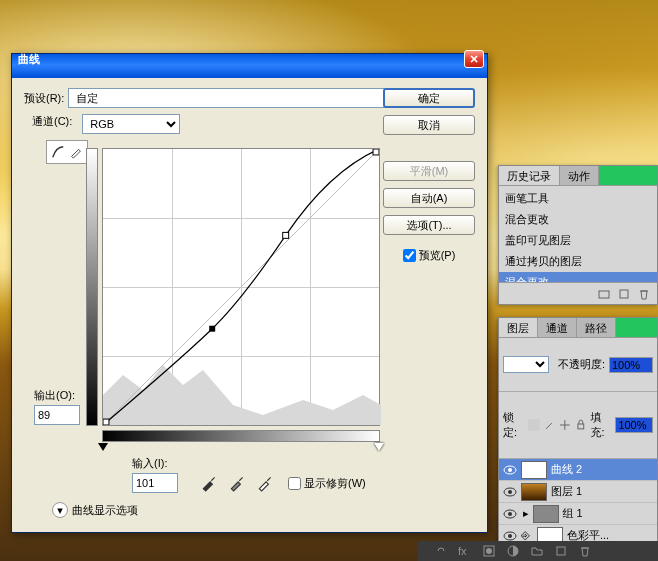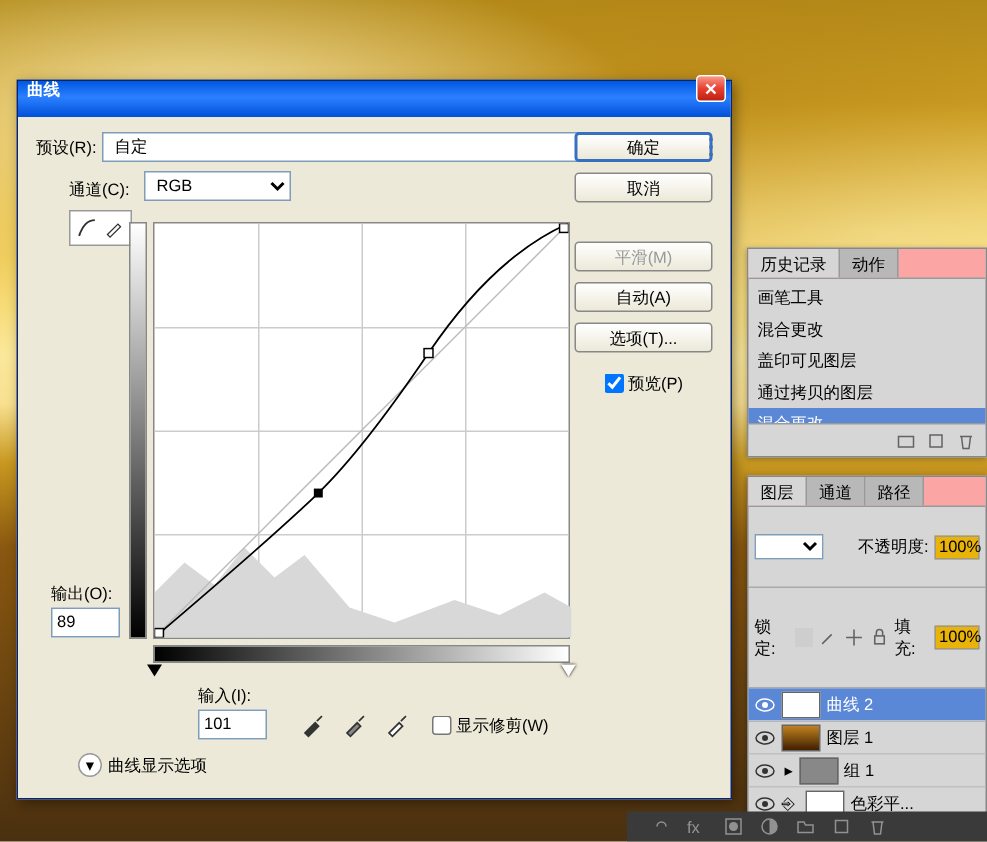--- a/index.html
+++ b/index.html
@@ -13,21 +13,21 @@
 .row{display:flex;align-items:center;margin-bottom:6px}
 .lbl{margin-right:4px}
 select,input[type=text]{border:1px solid #7f9db9;background:#fff;height:20px;padding:1px 3px}
 .preset-sel{flex:1;margin-right:6px}
 .menu-icon{width:14px;height:12px;display:inline-block;border-top:2px solid #333;border-bottom:2px solid #333;position:relative;cursor:pointer}
 .menu-icon:before{content:"";position:absolute;top:3px;left:0;right:0;border-top:2px solid #333}
 .btn{width:92px;height:20px;background:linear-gradient(to bottom,#fff,#ece9d8);border:1px solid #888;border-radius:3px;cursor:pointer;display:flex;align-items:center;justify-content:center}
 .btn.primary{border:2px solid #3870c0}
 .btn.disabled{color:#999}
 .rightcol{position:absolute;right:12px;top:10px;display:flex;flex-direction:column;gap:7px;align-items:center}
-.channel-row{margin-left:22px;display:flex;align-items:flex-end;gap:6px}
+.channel-row{margin-left:8px;display:flex;align-items:flex-start;gap:6px}
 .channel-sel{width:98px}
 .tool-box{margin-left:22px;margin-top:6px;width:42px;height:24px;border:1px solid #999;background:#fff;display:flex;align-items:center;justify-content:space-around;padding:2px}
 .curve-icon{width:14px;height:14px}
 .graph-area{position:absolute;left:90px;top:70px;width:278px;height:278px;background:#fff;border:1px solid #888}
 .graph-area .grid{position:absolute;inset:0}
 .graph-area .gl{position:absolute;background:#ccc}
 .histo{position:absolute;bottom:0;left:0;right:0;height:90px}
 .vgrad{position:absolute;left:74px;top:70px;width:12px;height:278px;background:linear-gradient(to bottom,#fff,#000);border:1px solid #888}
 .hgrad{position:absolute;left:90px;top:352px;width:278px;height:12px;background:linear-gradient(to right,#000,#fff);border:1px solid #888}
 .btri{position:absolute;width:0;height:0;border-left:5px solid transparent;border-right:5px solid transparent;border-top:8px solid #000}
@@ -38,31 +38,31 @@
 .in-box input{width:46px;margin-top:2px}
 .droppers{position:absolute;left:188px;top:396px;display:flex;gap:10px}
 .dropper{width:18px;height:18px;cursor:pointer}
 .clip-chk{position:absolute;left:276px;top:398px;display:flex;align-items:center;gap:3px}
 .opts-row{position:absolute;left:40px;bottom:14px;display:flex;align-items:center;gap:4px}
 .expand{width:16px;height:16px;border:1px solid #999;border-radius:8px;display:flex;align-items:center;justify-content:center;background:#fff;cursor:pointer}
 .preview-chk{display:flex;align-items:center;gap:3px;margin-top:6px}
 .panel{position:absolute;right:0;background:#d6d6d6;border:1px solid #888;box-shadow:-1px 1px 4px rgba(0,0,0,.3)}
 .p-hist{top:165px;width:160px;height:140px}
 .p-lay{top:317px;width:160px;height:238px}
-.ptabs{height:20px;display:flex;background:#fca5a5;border-bottom:1px solid #999}
+.ptabs{height:20px;display:flex;background:#22c55e;border-bottom:1px solid #999}
 .ptab{padding:3px 8px;background:#d6d6d6;border-right:1px solid #999;cursor:pointer}
 .ptab.inactive{background:#b8b8b8}
 .plist{padding:2px 0}
 .prow{padding:3px 6px;cursor:pointer}
 .prow.sel{background:#5a87d6;color:#fff}
 .pfoot{position:absolute;bottom:0;left:0;right:0;height:22px;background:#d6d6d6;border-top:1px solid #999;display:flex;align-items:center;justify-content:flex-end;gap:6px;padding:0 6px}
 .pico{width:14px;height:14px;cursor:pointer;opacity:.7}
 .lay-opts{display:flex;align-items:center;gap:4px;padding:18px 4px;border-bottom:1px solid #aaa}
 .lay-opts select{width:46px;height:17px}
-.lay-opts .pct{width:30px;border:1px solid #999;background:#eab308;height:16px;display:flex;align-items:center;padding:0 2px}
+.lay-opts .pct{width:44px;border:1px solid #999;background:#1d4ed8;height:16px;display:flex;align-items:center;padding:0 2px}
 .lrow{display:flex;align-items:center;height:22px;padding:0 4px;gap:4px;border-bottom:1px solid #c0c0c0;cursor:pointer}
 .lrow.sel{background:#5a87d6;color:#fff}
 .eye{width:14px;height:14px}
 .thumb{width:26px;height:18px;border:1px solid #666;background:#fff}
 .thumb.img{background:linear-gradient(#c08020,#402000)}
 .thumb.fold{background:#888}
 .bottombar{position:absolute;bottom:0;left:418px;right:0;height:20px;background:#3a3a3a;display:flex;align-items:center;gap:10px;padding:0 16px}
 .bico{width:14px;height:14px;opacity:.6}
 </style>
 </head>

